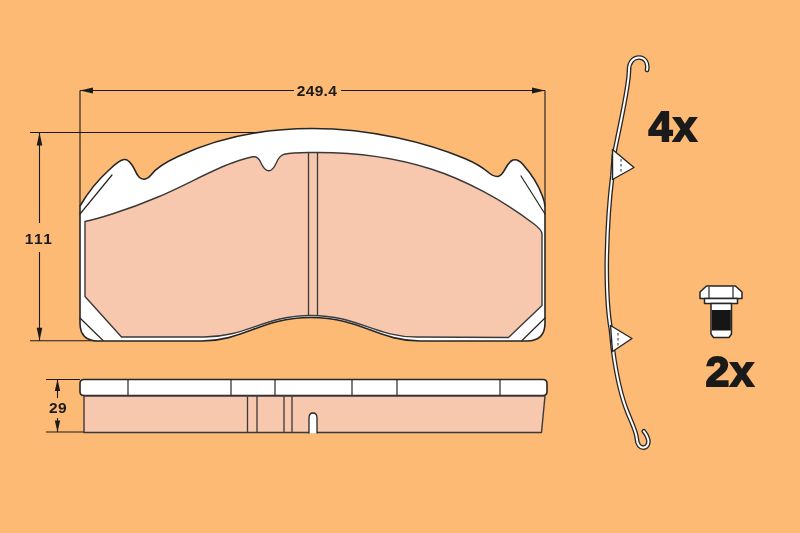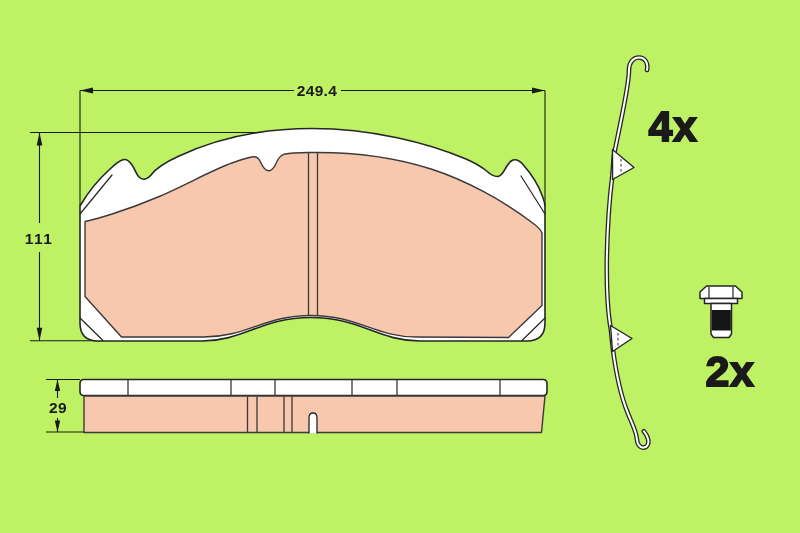--- a/index.html
+++ b/index.html
@@ -1,19 +1,19 @@
 <!DOCTYPE html>
 <html><head>
 <meta charset="utf-8">
 <style>
   html,body{margin:0;padding:0;background:#fff;}
   .stage{
     position:relative;
     width:800px;height:533px;
-    background:#bef264;
+    background:#fdba74;
     font-family:"Liberation Sans", sans-serif;
     overflow:hidden;
   }
   svg{display:block;}
   .outline-thin{fill:none;stroke:#262626;stroke-width:1.2;stroke-linejoin:round;stroke-linecap:round;}
   .plate{fill:#ffffff;stroke:#262626;stroke-width:1.6;stroke-linejoin:round;}
   .friction{stroke:#3a3a3a;stroke-width:1.4;stroke-linejoin:round;}
   .groove{fill:none;stroke:#3a3a3a;stroke-width:1.3;}
   .dim-line{stroke:#1a1a1a;stroke-width:1.1;fill:none;}
   .dim-arrow{fill:#1a1a1a;stroke:none;}

